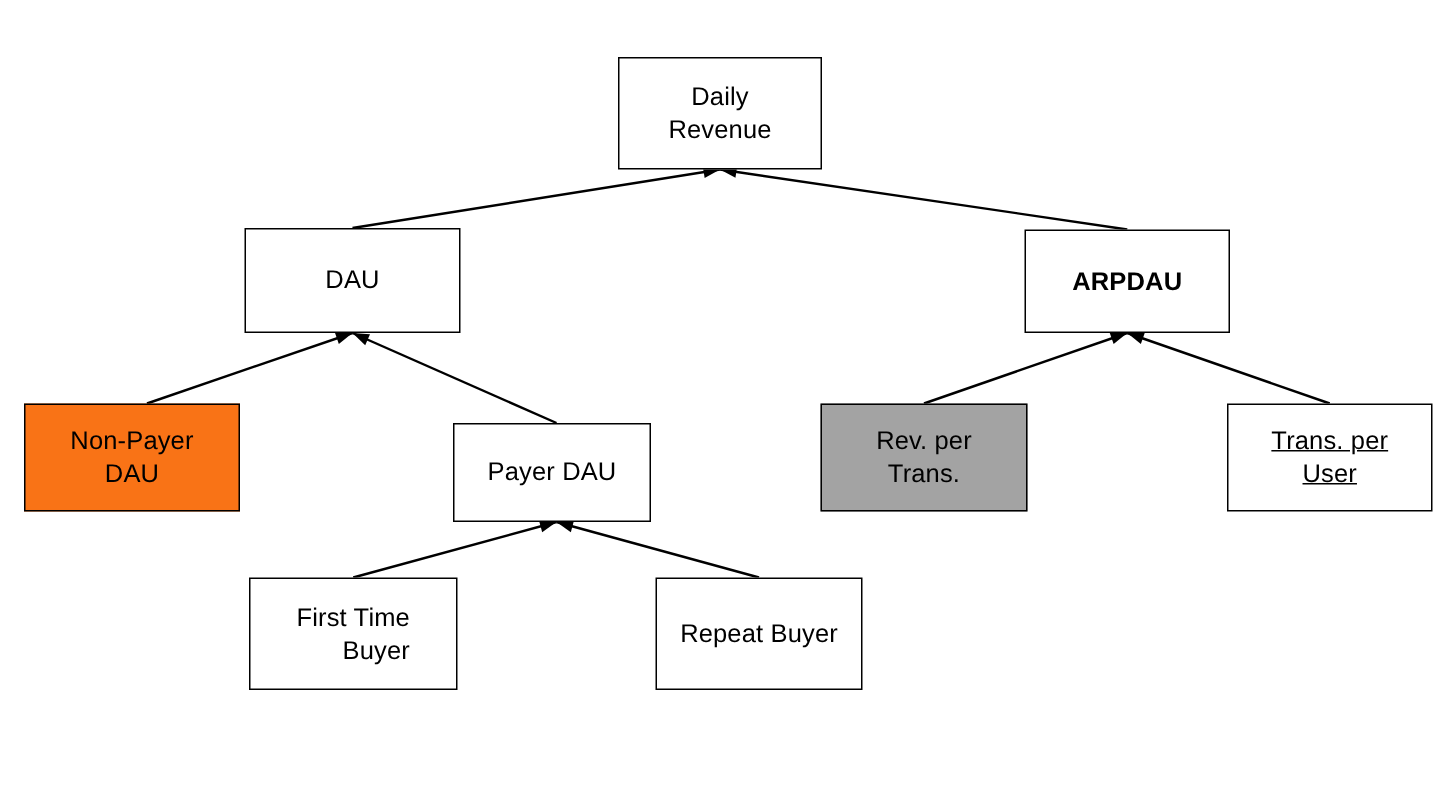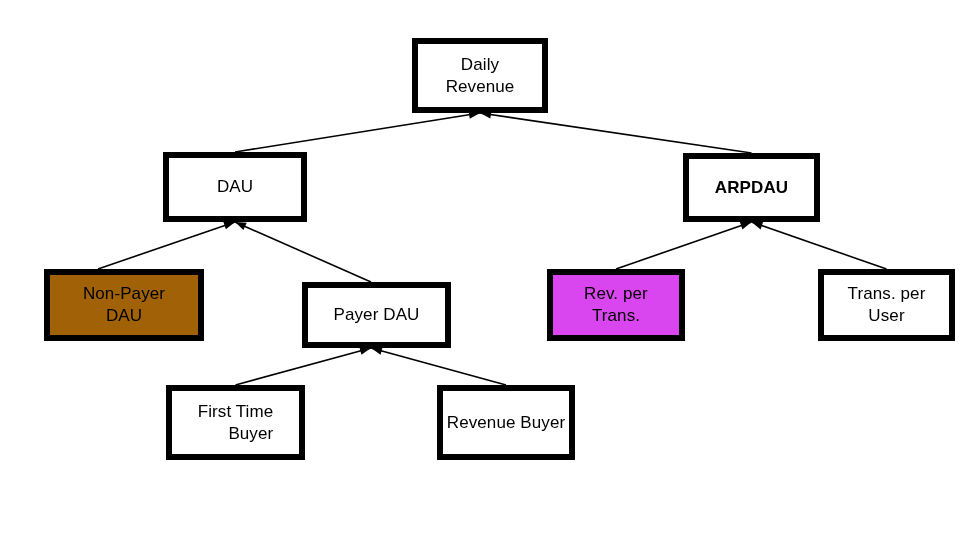--- a/index.html
+++ b/index.html
@@ -24,21 +24,21 @@
     left: 0;
     top: 0;
     width: 960px;
     height: 540px;
     pointer-events: none;
   }
   .node {
     position: absolute;
     box-sizing: border-box;
     background: #ffffff;
-    border: 6px solid #1d4ed8;
+    border: 1px solid #1d4ed8;
     display: flex;
     align-items: center;
     justify-content: center;
     text-align: center;
     color: #000000;
     font-size: 17px;
     line-height: 1.28;
     letter-spacing: 0.1px;
     white-space: pre-line;
     z-index: 2;
@@ -80,24 +80,24 @@
       <g>
         <line x1="506" y1="385" x2="371" y2="348" stroke="#000000" stroke-width="1.6"></line>
         <polygon points="371,348 382.6660714741463,347.0498545584437 380.55146207038183,354.76532130190844" fill="#000000"></polygon>
       </g>
     </svg>
   <div id="node-layer">
       <div class="node" style="left: 412px; top: 38px; width: 136px; height: 75px; background: rgb(255, 255, 255); border-color: rgb(0, 0, 0);">Daily
 Revenue</div>
       <div class="node" style="left: 163px; top: 152px; width: 144px; height: 70px; background: rgb(255, 255, 255); border-color: rgb(0, 0, 0);">DAU</div>
       <div class="node" style="left: 683px; top: 153px; width: 137px; height: 69px; background: rgb(255, 255, 255); border-color: rgb(0, 0, 0); font-weight: bold;">ARPDAU</div>
-      <div class="node" style="left: 44px; top: 269px; width: 160px; height: 72px; background: #a16207; border-color: rgb(0, 0, 0);">Non-Payer
+      <div class="node" style="left: 16px; top: 269px; width: 144px; height: 72px; background: #f97316; border-color: rgb(0, 0, 0);">Non-Payer
 DAU</div>
-      <div class="node" style="left: 302px; top: 282px; width: 149px; height: 66px; background: rgb(255, 255, 255); border-color: rgb(0, 0, 0);">Payer DAU</div>
-      <div class="node" style="left: 547px; top: 269px; width: 138px; height: 72px; background: #d946ef; border-color: rgb(0, 0, 0);">Rev. per
+      <div class="node" style="left: 302px; top: 282px; width: 132px; height: 66px; background: rgb(255, 255, 255); border-color: rgb(0, 0, 0);">Payer DAU</div>
+      <div class="node" style="left: 547px; top: 269px; width: 138px; height: 72px; background: #a3a3a3; border-color: rgb(0, 0, 0);">Rev. per
 Trans.</div>
-      <div class="node" style="left: 818px; top: 269px; width: 137px; height: 72px; background: rgb(255, 255, 255); border-color: rgb(0, 0, 0);">Trans. per
+      <div class="node" style="left: 818px; top: 269px; width: 137px; height: 72px; background: rgb(255, 255, 255); border-color: rgb(0, 0, 0); text-decoration: underline;">Trans. per
 User</div>
       <div class="node" style="left: 166px; top: 385px; width: 139px; height: 75px; background: rgb(255, 255, 255); border-color: rgb(0, 0, 0); text-align: right;">First Time
 Buyer</div>
-      <div class="node" style="left: 437px; top: 385px; width: 138px; height: 75px; background: rgb(255, 255, 255); border-color: rgb(0, 0, 0);">Revenue Buyer</div>
+      <div class="node" style="left: 437px; top: 385px; width: 138px; height: 75px; background: rgb(255, 255, 255); border-color: rgb(0, 0, 0);">Repeat Buyer</div>
     </div>
 </div>
 
 </body></html>

